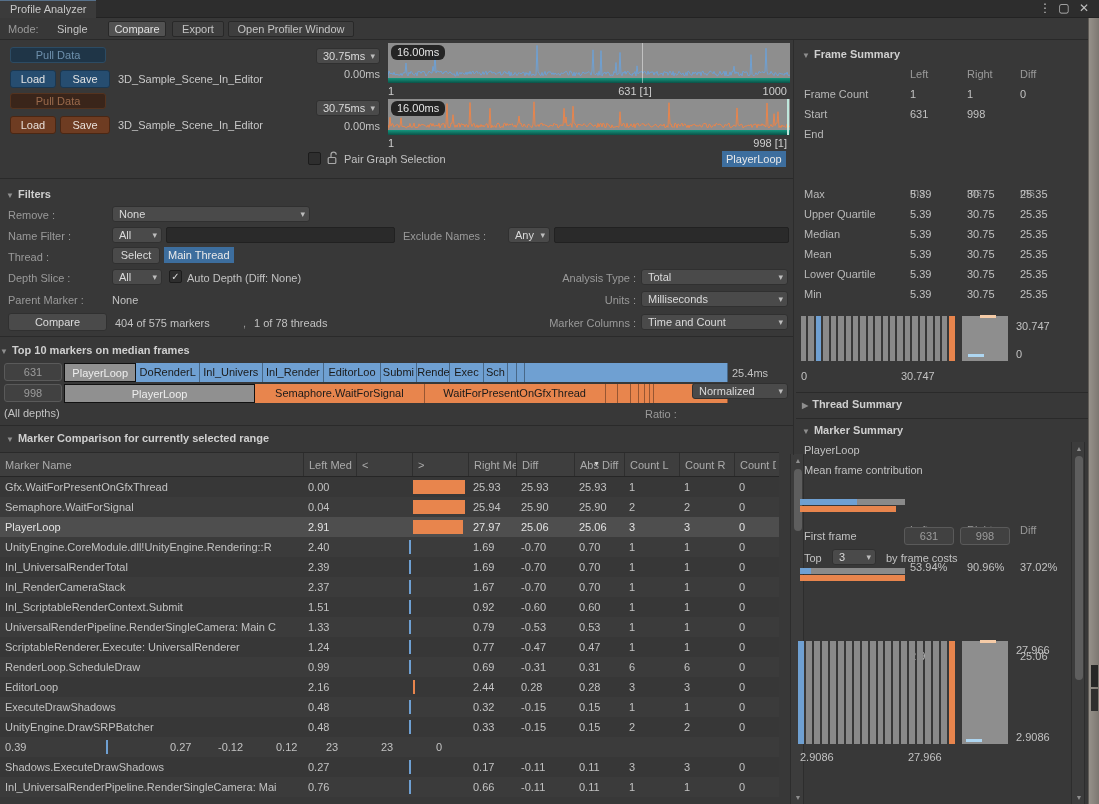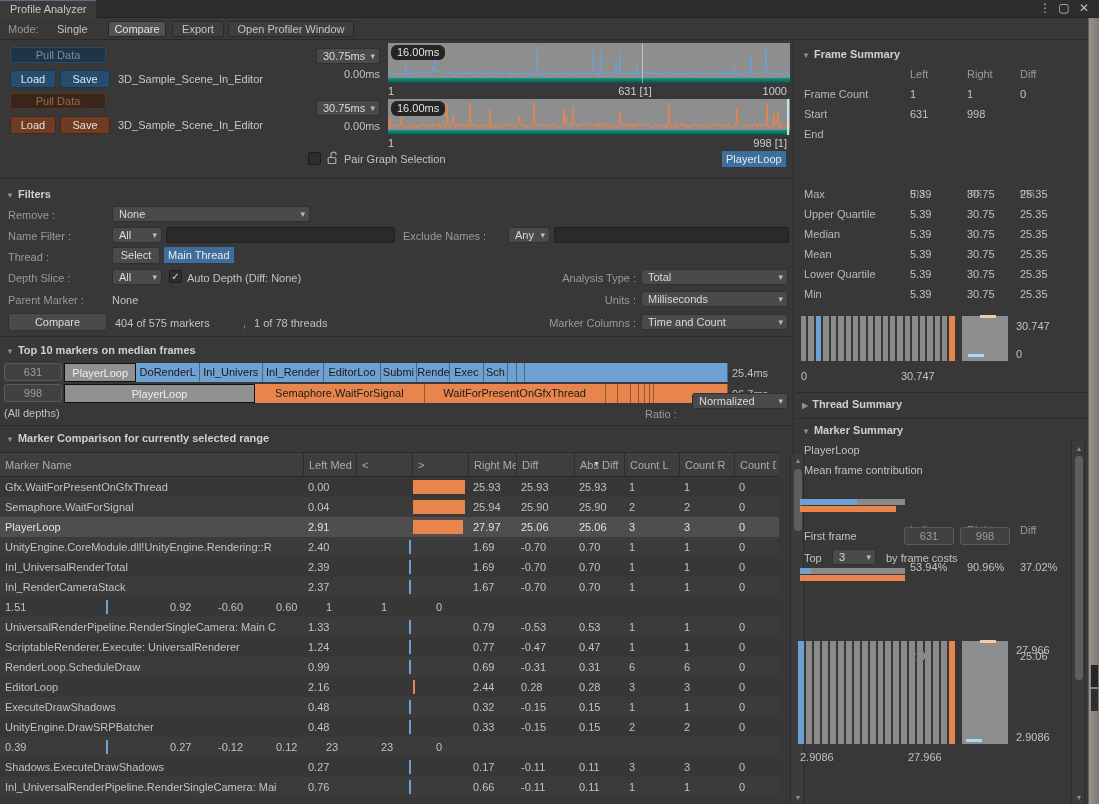--- a/index.html
+++ b/index.html
@@ -184,21 +184,21 @@
   <div class="btn" style="left:8px;top:313px;width:99px;height:18px;line-height:16px">Compare</div>
   <span class="abs" style="left:115px;top:317px">404 of 575 markers</span>
   <span class="abs dim" style="left:243px;top:317px">,</span>
   <span class="abs" style="left:254px;top:317px">1 of 78 threads</span>
   <span class="abs dim" style="left:500px;top:317px;width:136px;text-align:right">Marker Columns :</span>
   <div class="dd" style="left:641px;top:314px;width:147px">
     <span>Time and Count</span><span class="arr">▾</span></div>
 
   <div class="sep" style="left:0;top:336px;width:793px"></div>
 
-  <span class="abs bold" style="left:6px;top:344px"><span class="fold">▼</span><span>Top 10 markers on median frames</span></span>
+  <span class="abs bold" style="left:0;top:344px"><span class="fold">▼</span><span>Top 10 markers on median frames</span></span>
   <div class="framebtn" style="left:4px;top:363px">631</div>
   <div class="t10bar" style="top:363px" id="t10bar0">
       <div class="t10seg" style="flex: 0 0 10.9%; background: rgb(144, 144, 144); border: 1px solid rgb(17, 17, 17); color: rgb(237, 237, 237);">PlayerLoop</div>
       <div class="t10seg" style="flex: 0 0 9.6%; background: rgb(111, 160, 210); border-right: 1px solid rgba(0, 0, 0, 0.35); color: rgb(26, 26, 26);">DoRenderL</div>
       <div class="t10seg" style="flex: 0 0 9.4%; background: rgb(111, 160, 210); border-right: 1px solid rgba(0, 0, 0, 0.35); color: rgb(26, 26, 26);">Inl_Univers</div>
       <div class="t10seg" style="flex: 0 0 9.3%; background: rgb(111, 160, 210); border-right: 1px solid rgba(0, 0, 0, 0.35); color: rgb(26, 26, 26);">Inl_Render</div>
       <div class="t10seg" style="flex: 0 0 8.5%; background: rgb(111, 160, 210); border-right: 1px solid rgba(0, 0, 0, 0.35); color: rgb(26, 26, 26);">EditorLoo</div>
       <div class="t10seg" style="flex: 0 0 5.5%; background: rgb(111, 160, 210); border-right: 1px solid rgba(0, 0, 0, 0.35); color: rgb(26, 26, 26);">Submi</div>
       <div class="t10seg" style="flex: 0 0 5%; background: rgb(111, 160, 210); border-right: 1px solid rgba(0, 0, 0, 0.35); color: rgb(26, 26, 26);">Rende</div>
       <div class="t10seg" style="flex: 0 0 5%; background: rgb(111, 160, 210); border-right: 1px solid rgba(0, 0, 0, 0.35); color: rgb(26, 26, 26);">Exec</div>
@@ -217,21 +217,21 @@
       <div class="t10seg" style="flex: 0 0 1.9%; background: rgb(232, 133, 77); border-right: 1px solid rgba(0, 0, 0, 0.35); color: rgb(26, 26, 26);"></div>
       <div class="t10seg" style="flex: 0 0 1.2%; background: rgb(232, 133, 77); border-right: 1px solid rgba(0, 0, 0, 0.35); color: rgb(26, 26, 26);"></div>
       <div class="t10seg" style="flex: 0 0 0.9%; background: rgb(232, 133, 77); border-right: 1px solid rgba(0, 0, 0, 0.35); color: rgb(26, 26, 26);"></div>
       <div class="t10seg" style="flex: 0 0 0.8%; background: rgb(232, 133, 77); border-right: 1px solid rgba(0, 0, 0, 0.35); color: rgb(26, 26, 26);"></div>
       <div class="t10seg" style="flex: 0 0 0.6%; background: rgb(232, 133, 77); border-right: 1px solid rgba(0, 0, 0, 0.35); color: rgb(26, 26, 26);"></div>
       <div class="t10seg" style="flex: 0 0 11.1%; background: rgb(232, 133, 77); border-right: 1px solid rgba(0, 0, 0, 0.35); color: rgb(26, 26, 26);"></div>
     </div>
   <span class="abs" style="left:732px;top:388px">96.7ms</span>
   <span class="abs" style="left:4px;top:407px">(All depths)</span>
   <span class="abs dim" style="left:645px;top:408px">Ratio :</span>
-  <div class="dd" style="left:692px;top:393px;width:96px">
+  <div class="dd" style="left:692px;top:383px;width:96px">
     <span>Normalized</span><span class="arr">▾</span></div>
 
   <div class="sep" style="left:0;top:425px;width:793px"></div>
 
   <span class="abs bold" style="left:6px;top:432px"><span class="fold">▼</span><span>Marker Comparison for currently selected range</span></span>
   <div id="cmp-head">
       <div class="hcell" style="width: 303px;">Marker Name</div>
       <div class="hcell" style="width: 53px;">Left Med</div>
       <div class="hcell" style="width: 56px;">&lt;</div>
       <div class="hcell" style="width: 56px;">&gt;</div>
@@ -321,20 +321,21 @@
         </div>
         <div class="ccell" style="width: 56px;"></div>
         <div class="ccell" style="width: 48px;">1.67</div>
         <div class="ccell" style="width: 58px;">-0.70</div>
         <div class="ccell" style="width: 50px;">0.70</div>
         <div class="ccell" style="width: 55px;">1</div>
         <div class="ccell" style="width: 55px;">1</div>
         <div class="ccell" style="width: 42px;">0</div>
       </div>
       <div class="crow even">
+        <div class="ccell" style="width: 303px;">Inl_ScriptableRenderContext.Submit</div>
         <div class="ccell" style="width: 53px;">1.51</div>
         <div class="ccell" style="width: 56px;">
           <div class="barL" style="background: rgb(111, 160, 210); width: 2px;"></div>
         </div>
         <div class="ccell" style="width: 56px;"></div>
         <div class="ccell" style="width: 48px;">0.92</div>
         <div class="ccell" style="width: 58px;">-0.60</div>
         <div class="ccell" style="width: 50px;">0.60</div>
         <div class="ccell" style="width: 55px;">1</div>
         <div class="ccell" style="width: 55px;">1</div>

